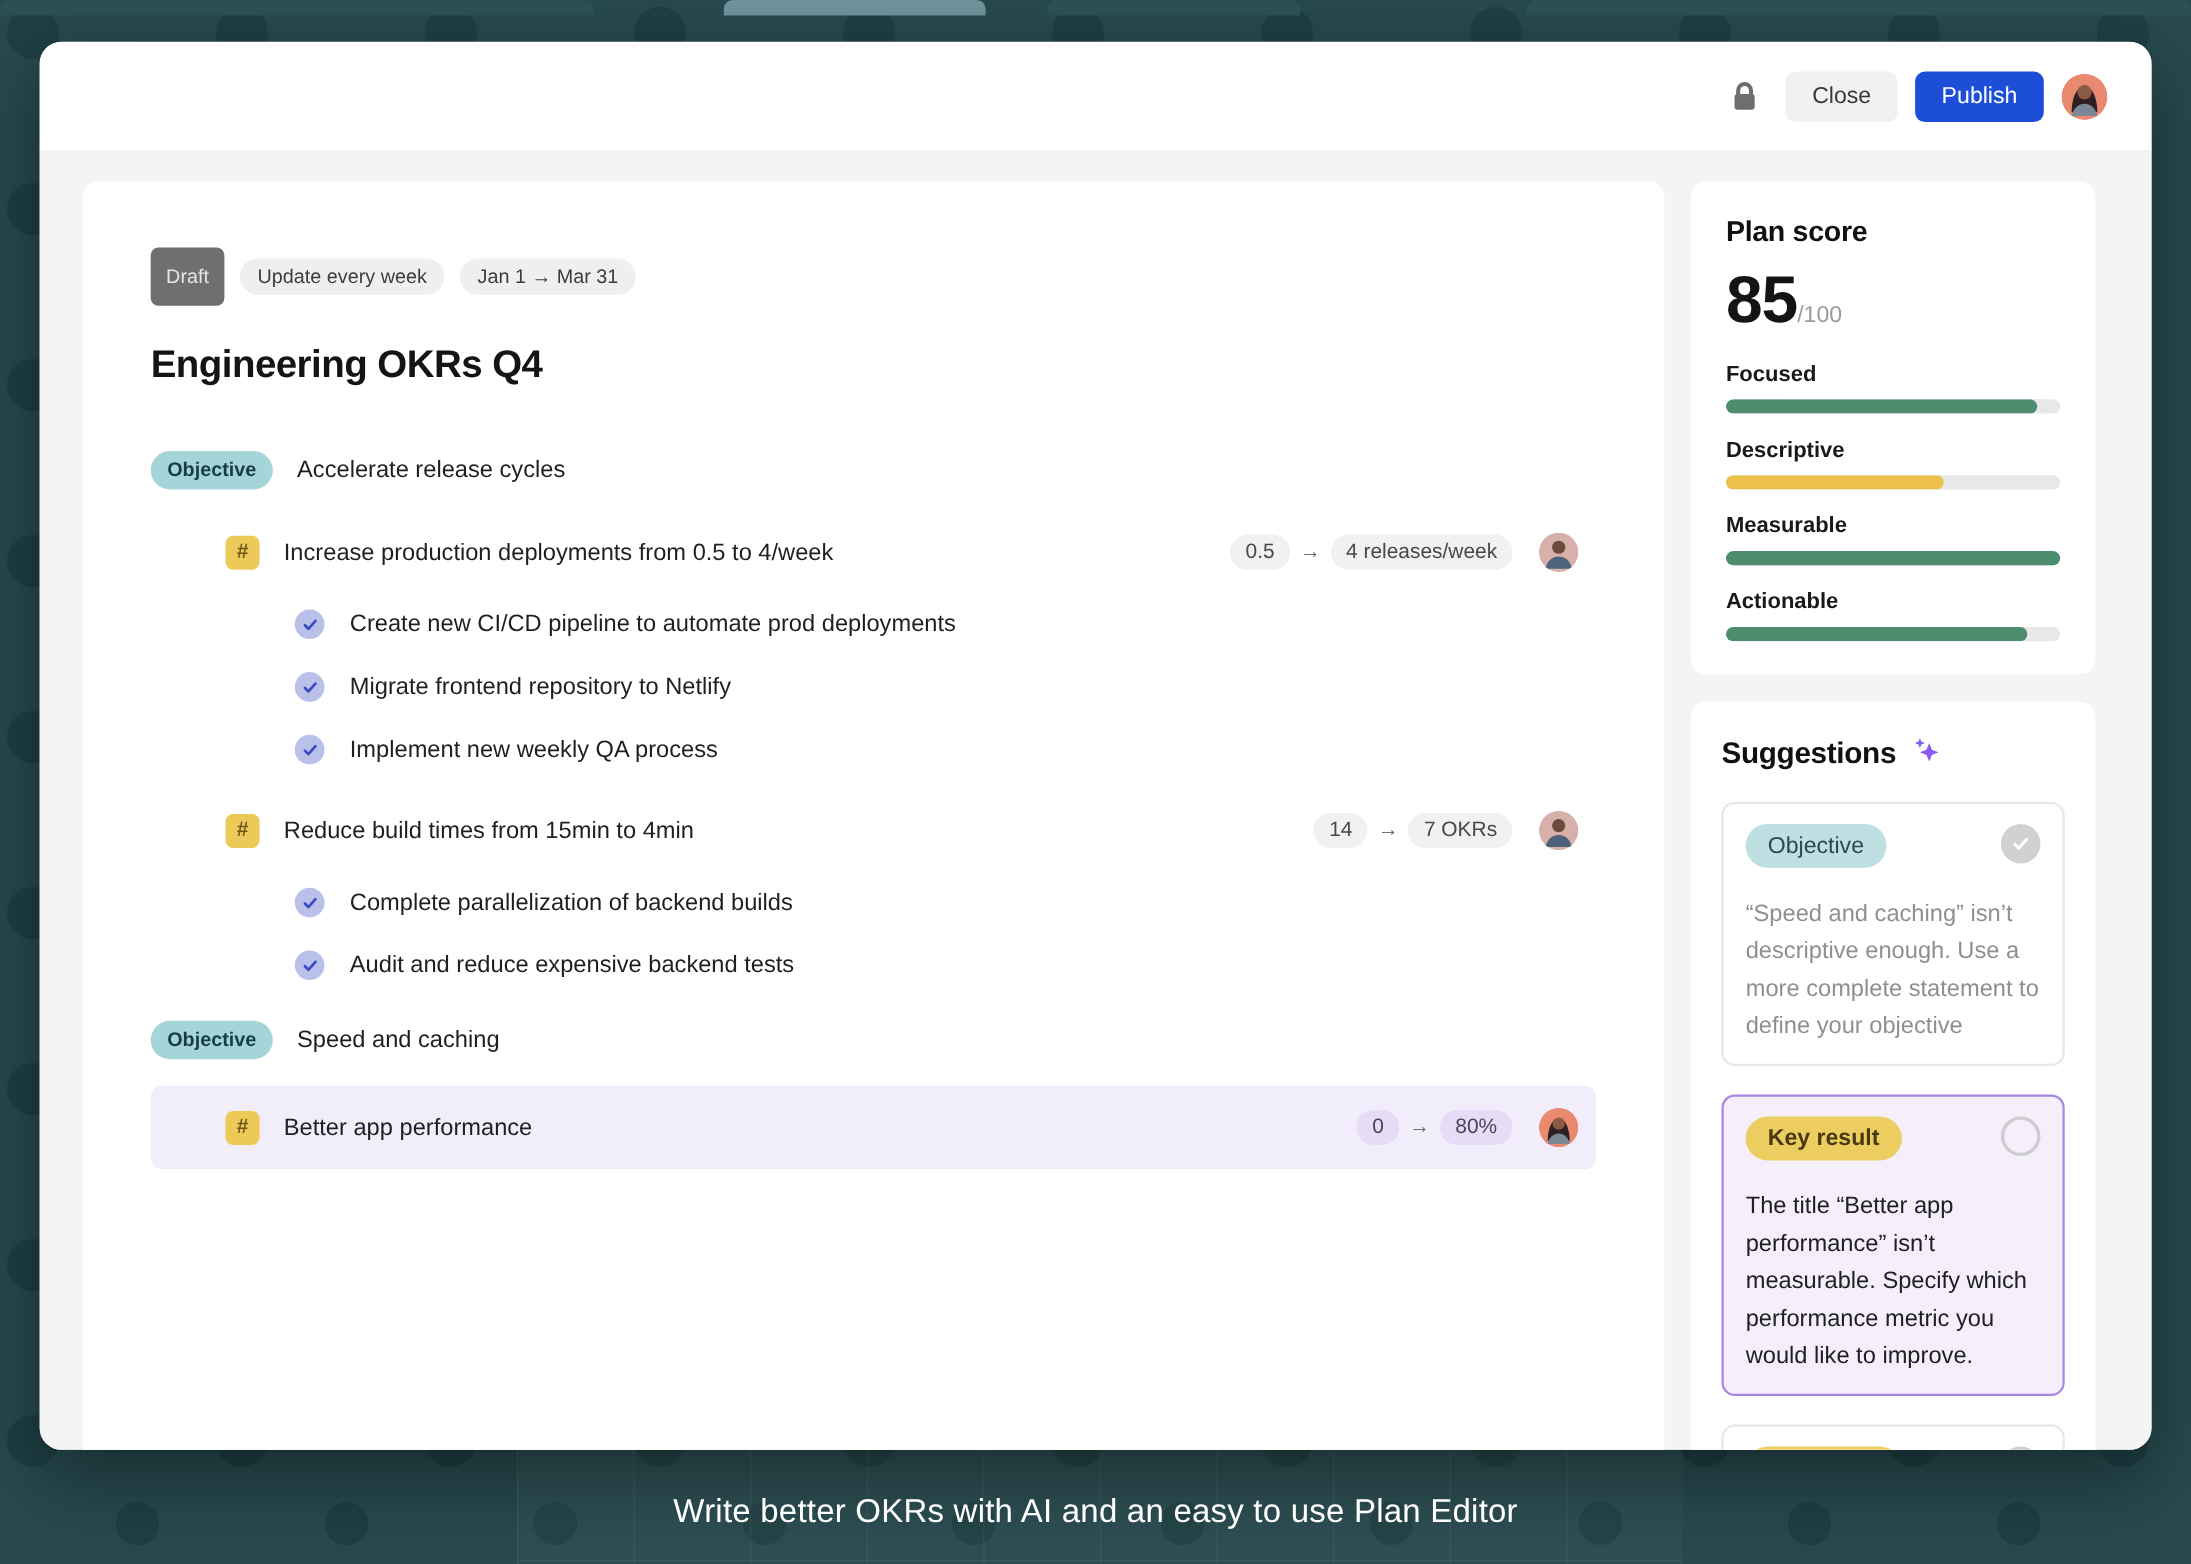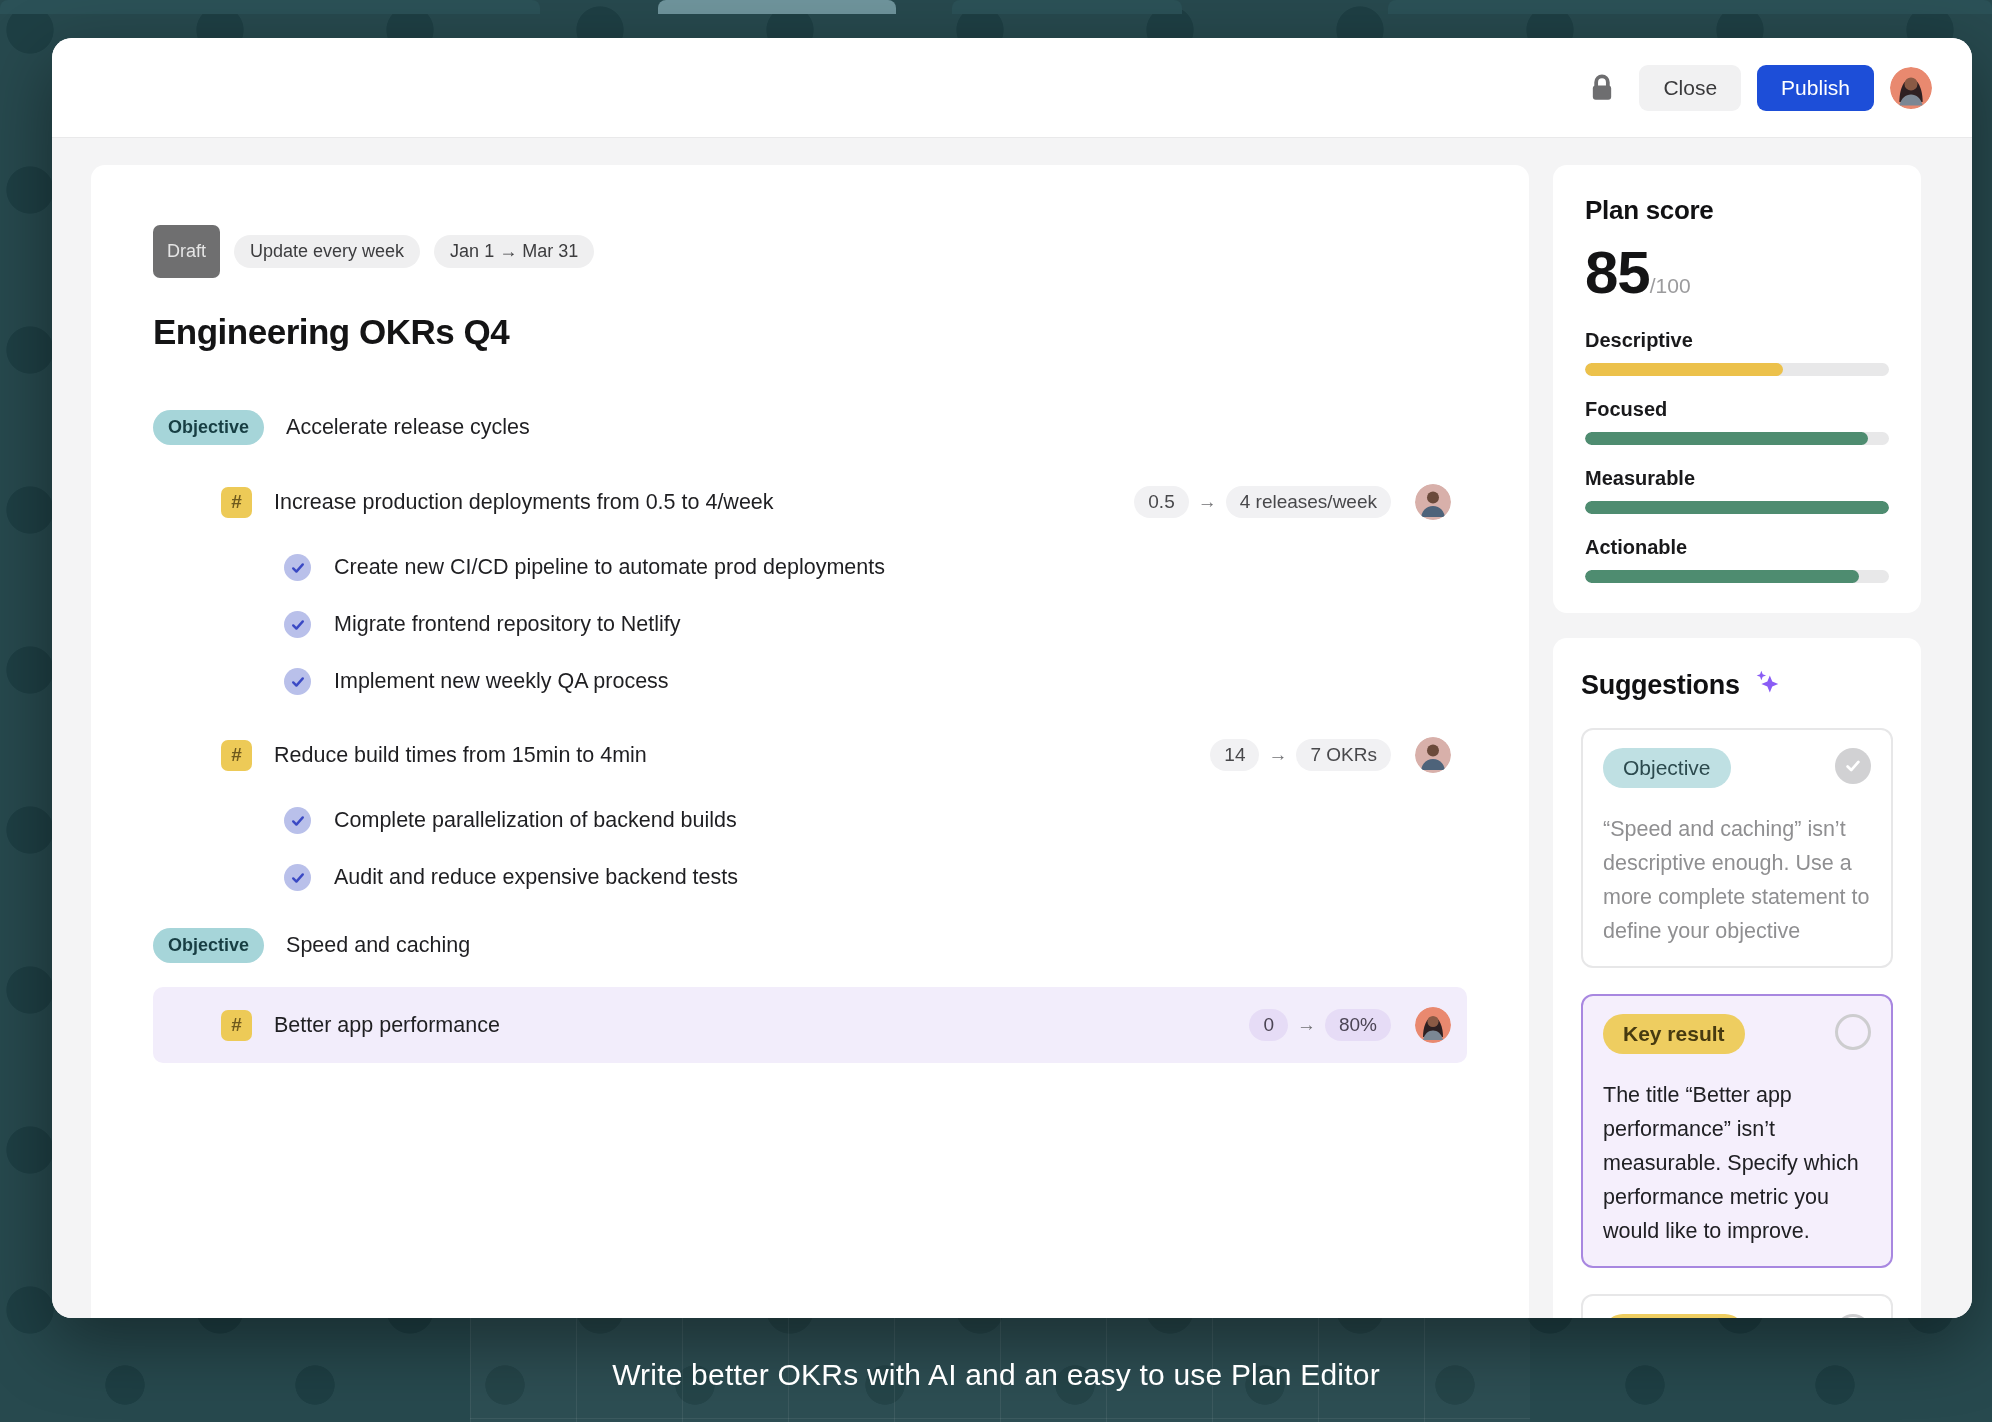--- a/index.html
+++ b/index.html
@@ -28,21 +28,21 @@
     background-color:rgba(255,255,255,.03);
   }
   .bg-tab { position:absolute; top:0; height:14px; border-radius:8px 8px 0 0; }
   .bg-tab.t1 { left:0; width:540px; background:#2b5157; }
   .bg-tab.t2 { left:658px; width:238px; background:#6f949c; }
   .bg-tab.t3 { left:952px; width:230px; background:#2b5157; }
   .bg-tab.t4 { left:1388px; width:604px; background:#2b5157; }
 
   
   .window {
-    position:absolute; left:52px; top:38px; width:1920px; height:1280px;
+    position:absolute; left:36px; top:38px; width:1920px; height:1280px;
     background:#f4f4f5; border-radius:20px; overflow:hidden;
     box-shadow:0 24px 70px rgba(0,0,0,.4);
   }
   .win-header {
     position:absolute; left:0; top:0; right:0; height:100px;
     background:#ffffff; border-bottom:1px solid #e9e9ea;
     display:flex; align-items:center; justify-content:flex-end;
     padding-right:40px; gap:16px;
   }
   .lock { width:30px; height:30px; margin-right:6px; }
@@ -309,29 +309,29 @@
     <div class="sidebar">
 
       <div class="card">
         <div class="card-title">Plan score</div>
         <div class="score-row">
           <span class="score-num">85</span>
           <span class="score-max">/100</span>
         </div>
 
         <div class="metric">
+          <div class="metric-label">Focused</div>
+          <div class="bar-track">
+              <div class="bar-fill" style="width: 93%; background: rgb(78, 140, 112);"></div>
+            </div>
+        </div>
+        <div class="metric">
           <div class="metric-label">Descriptive</div>
           <div class="bar-track">
               <div class="bar-fill" style="width: 65%; background: rgb(236, 193, 75);"></div>
-            </div>
-        </div>
-        <div class="metric">
-          <div class="metric-label">Focused</div>
-          <div class="bar-track">
-              <div class="bar-fill" style="width: 93%; background: rgb(78, 140, 112);"></div>
             </div>
         </div>
         <div class="metric">
           <div class="metric-label">Measurable</div>
           <div class="bar-track">
               <div class="bar-fill" style="width: 100%; background: rgb(78, 140, 112);"></div>
             </div>
         </div>
         <div class="metric">
           <div class="metric-label">Actionable</div>

